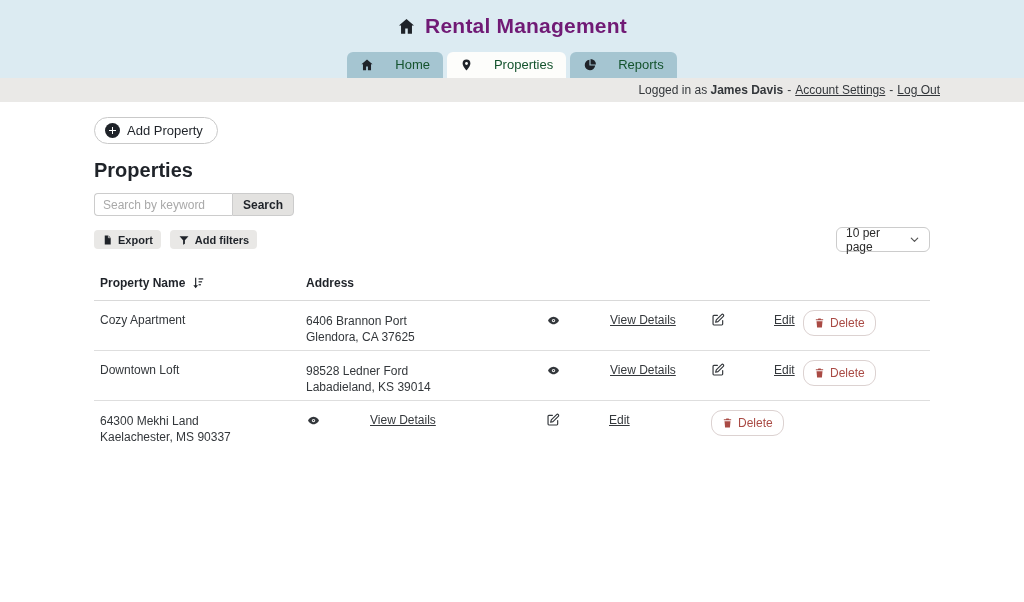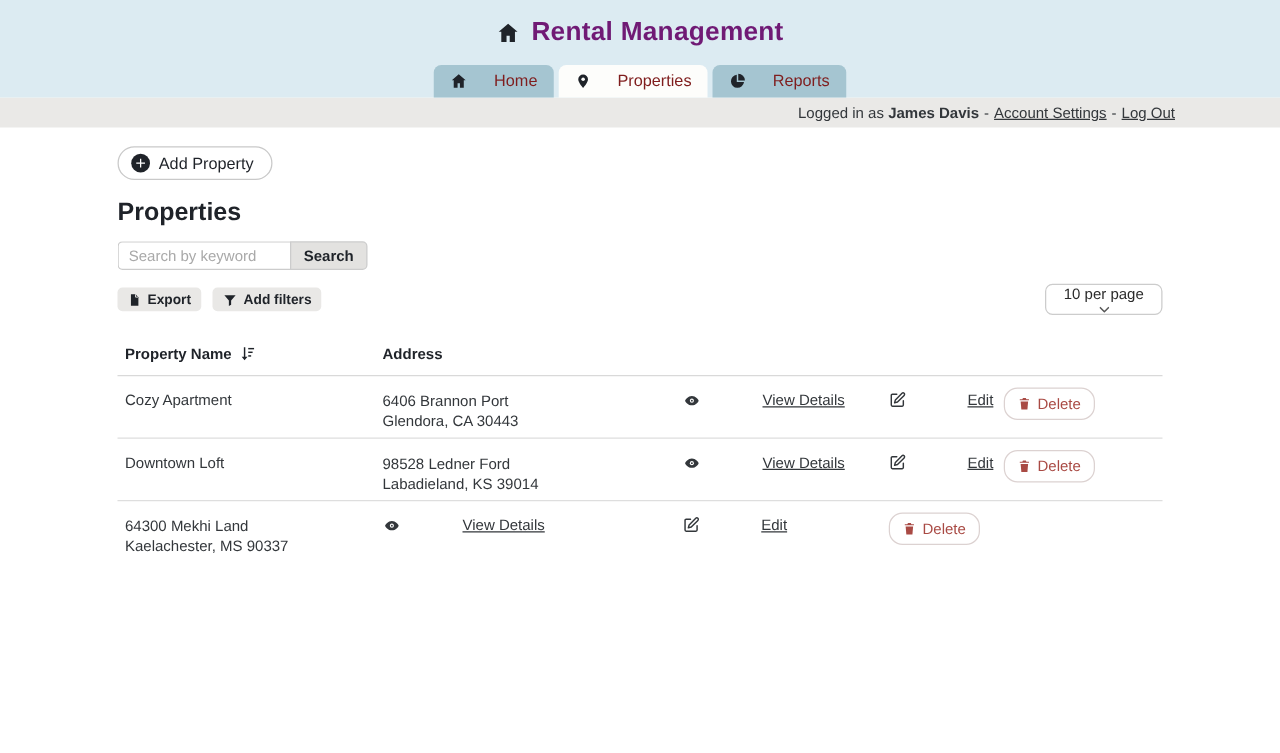--- a/index.html
+++ b/index.html
@@ -40,21 +40,21 @@
     gap: 4px;
   }
   .tab {
     display: flex;
     align-items: flex-end;
     gap: 21px;
     background: #a5c5d1;
     border-radius: 6px 6px 0 0;
     padding: 5px 13px 6px 13px;
     font-size: 13px;
-    color: #7f1d1d;
+    color: #14532d;
     cursor: pointer;
   }
   .tab.active { background: #fdfdfb; }
 
   
   .user-bar {
     background: #eae9e7;
     height: 24px;
     display: flex;
     align-items: center;
@@ -164,21 +164,20 @@
     justify-content: space-between;
     width: 94px;
     height: 25px;
     border: 1px solid #ccc;
     border-radius: 6px;
     background: #fff;
     font-size: 12px;
     color: #2b2b2b;
     padding: 0 9px;
     cursor: pointer;
-    flex-direction: column;
   }
 
   
   .prop-table { margin-top: 18px; }
   .t-head, .t-row {
     display: grid;
     grid-template-columns: 206px 240px 165px 92px 1fr;
     align-items: start;
   }
   .t-head {
@@ -325,21 +324,21 @@
       <div>Address</div>
       <div></div>
         <div></div>
         <div></div>
     </div>
 
     <div class="t-row">
       <div>Cozy Apartment</div>
       <div class="cell-address">
         <div>6406 Brannon Port</div>
-        <div>Glendora, CA 30443</div>
+        <div>Glendora, CA 37625</div>
       </div>
       <div class="action-link">
         <svg class="icon" width="15" height="13" viewBox="0 0 24 24">
             <path fill="#33373b" d="M12 5C6.5 5 2.2 10.5 2 12c.2 1.5 4.5 7 10 7s9.8-5.5 10-7c-.2-1.5-4.5-7-10-7z"></path>
             <circle cx="12" cy="12" r="3" fill="#fff"></circle>
             <circle cx="12" cy="12" r="1.4" fill="#33373b"></circle>
           </svg>
         <a>View Details</a>
       </div>
       <div class="action-link">

